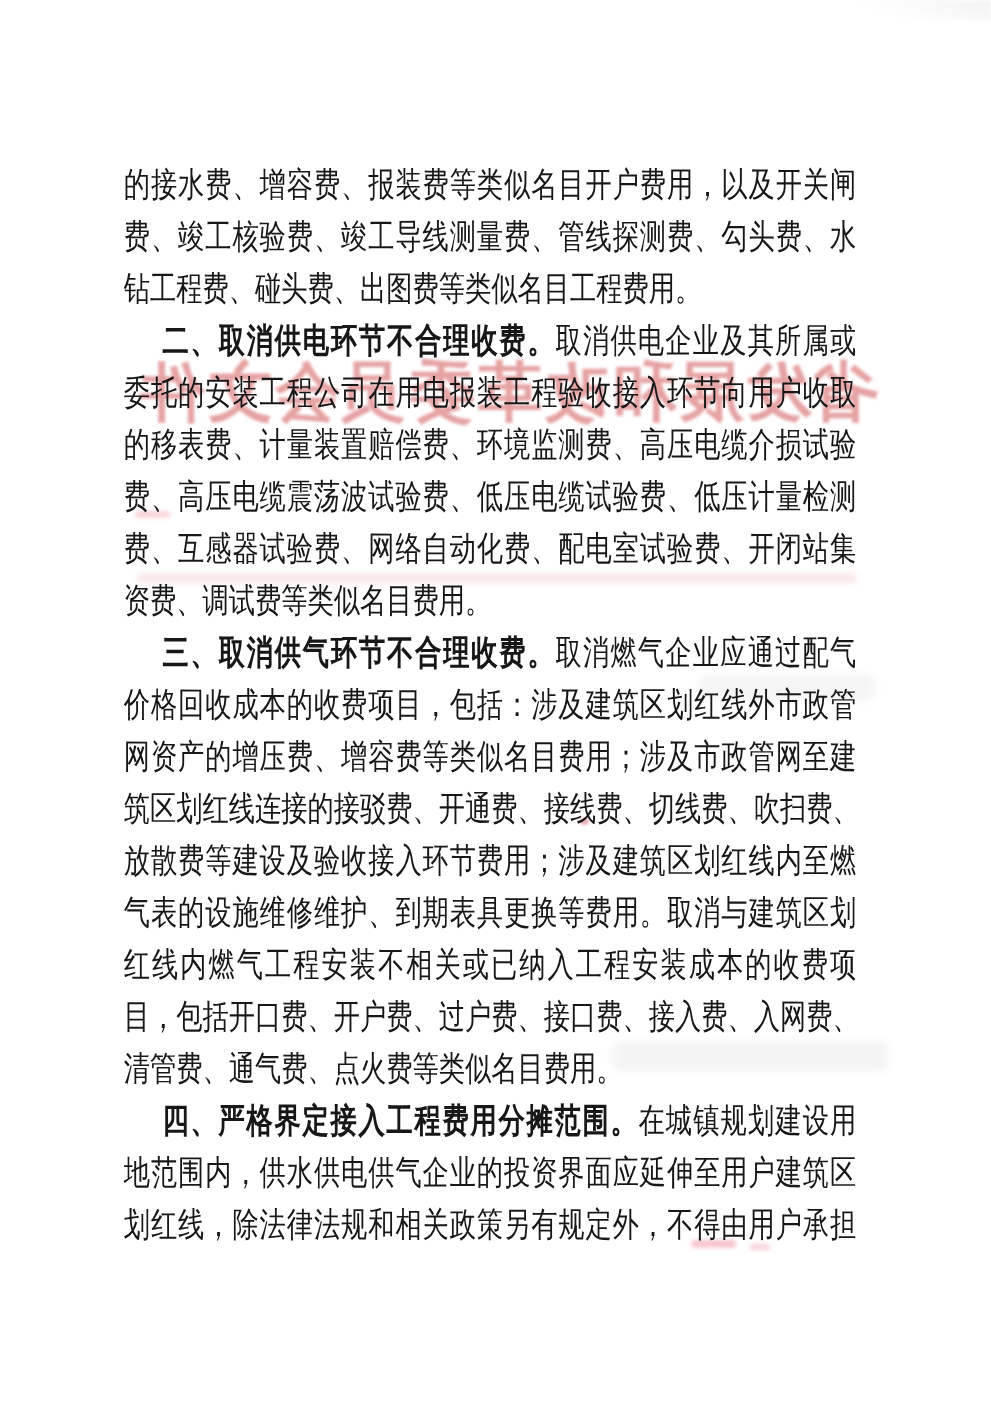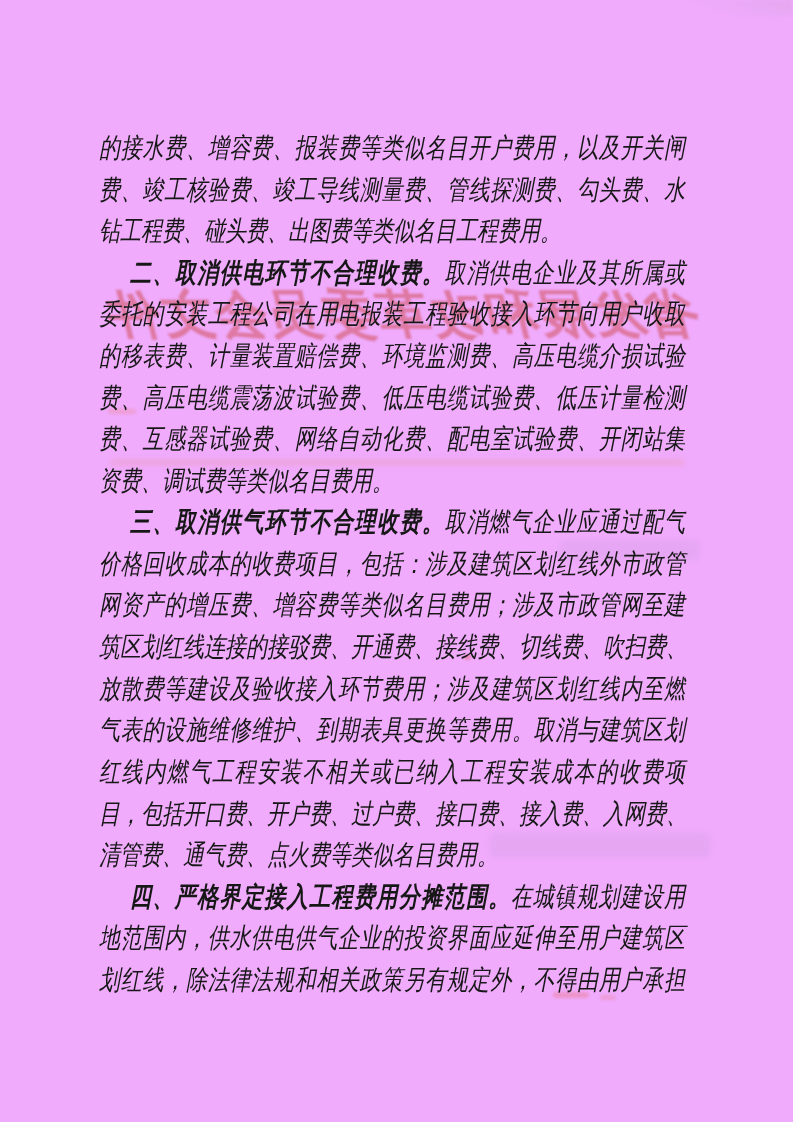--- a/index.html
+++ b/index.html
@@ -1,24 +1,23 @@
 <!DOCTYPE html>
 <html><head>
 <meta charset="utf-8">
 <style>
   html, body { margin: 0; padding: 0; background: #e8e8e8; }
   .page {
     position: relative;
     width: 793px;
     height: 1122px;
     margin: 0 auto;
-    background: #f0abfc;
+    background: #ffffff;
     overflow: hidden;
     font-family: "Liberation Serif", "DejaVu Serif", serif;
-    font-style: italic;
   }
   
   .watermark {
     position: absolute;
     left: 103px;
     top: 284px;
     width: 606px;
     height: 62px;
     line-height: 62px;
     font-size: 52px;

